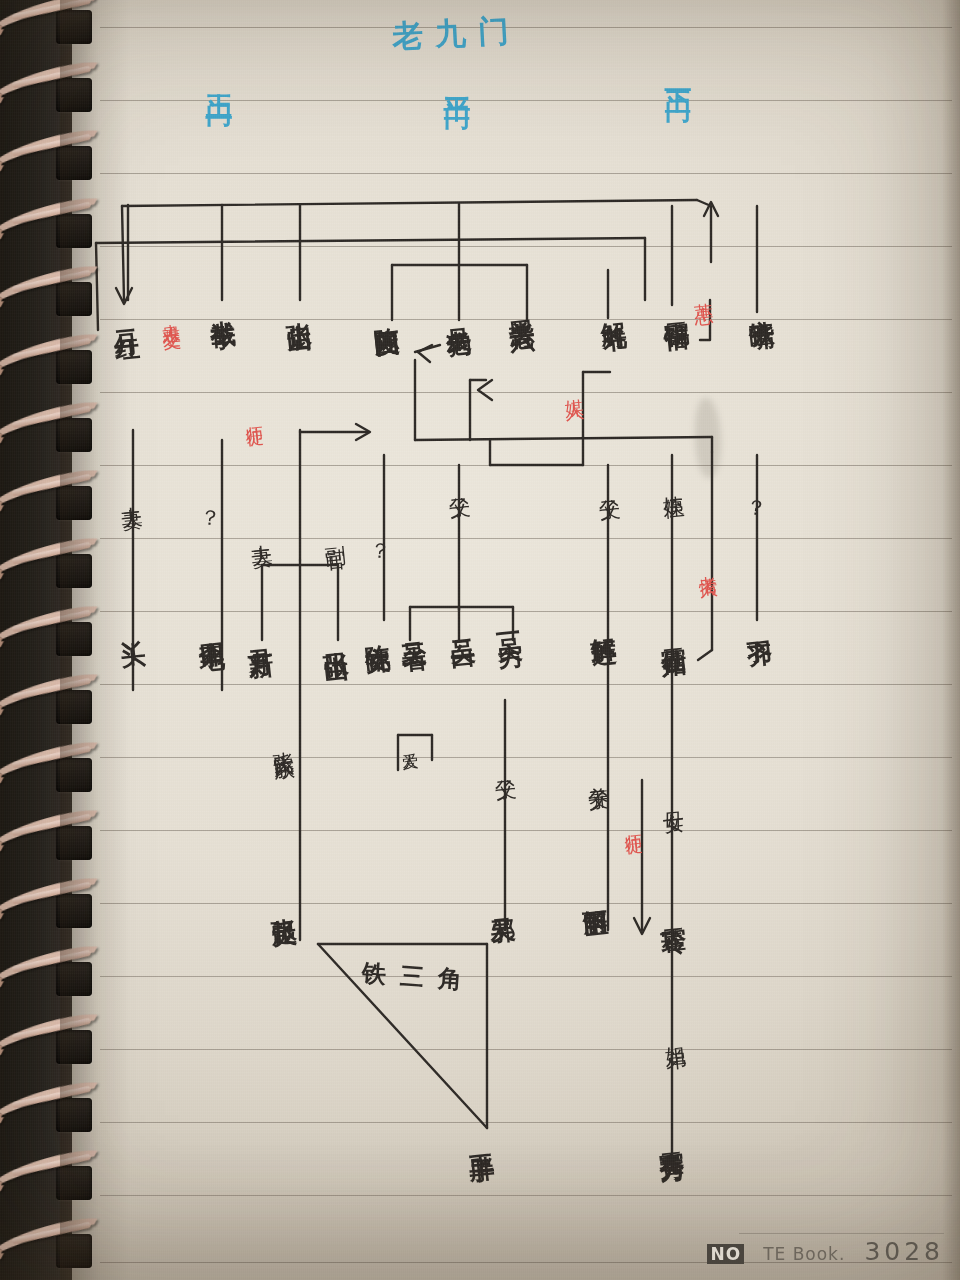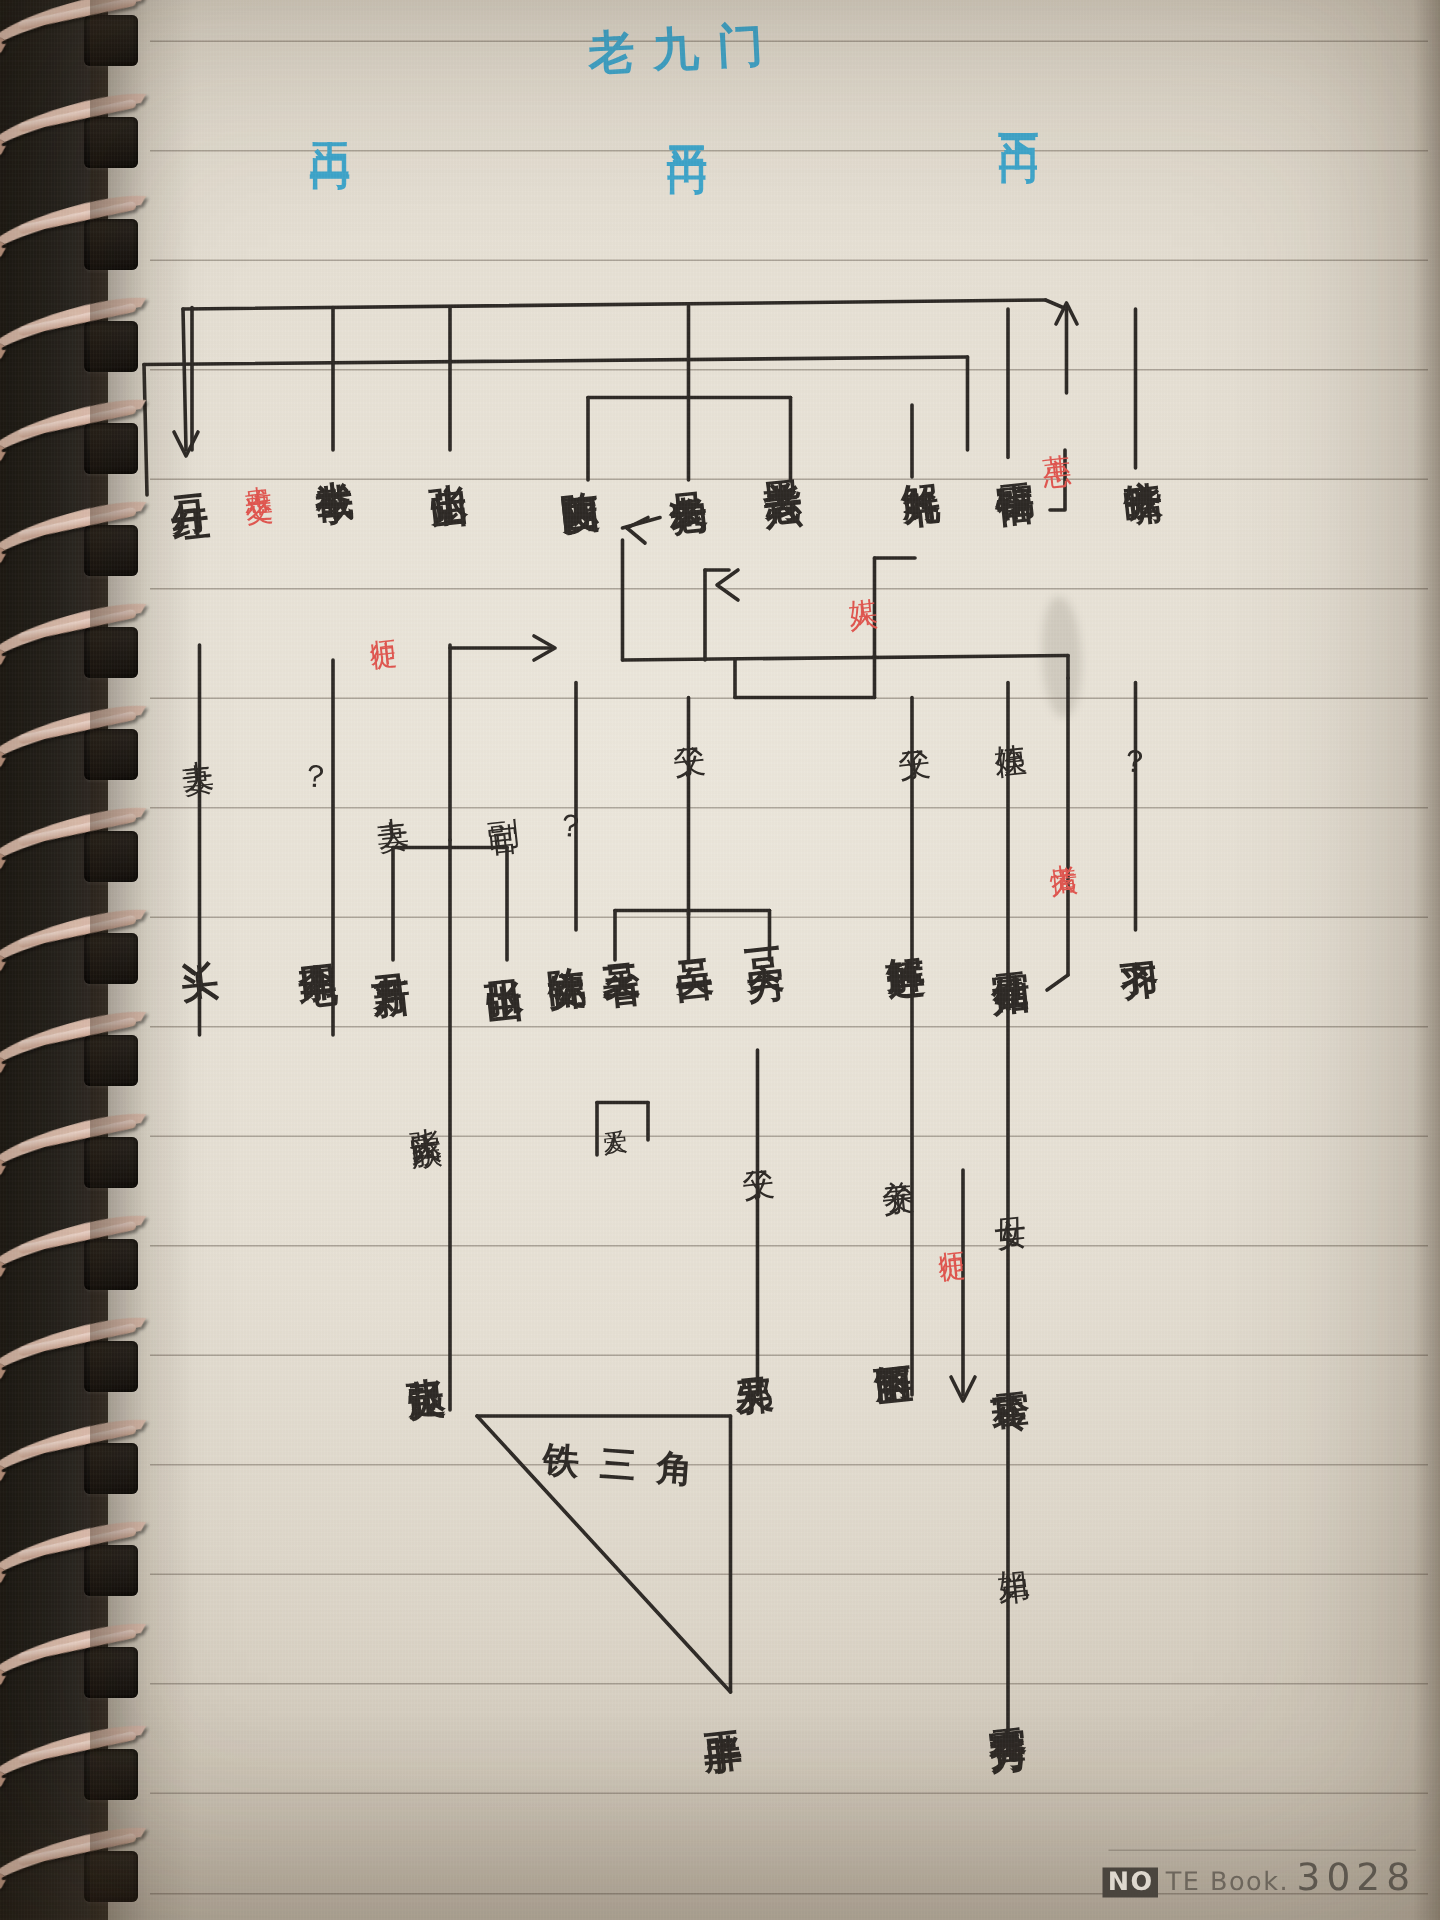--- a/index.html
+++ b/index.html
@@ -111,21 +111,21 @@
 
   
   #lines { position:absolute; left:0; top:0; width:960px; height:1280px; pointer-events:none; }
 
   
   .stamp {
     position:absolute; right:16px; bottom:14px;
     font-family:"DejaVu Sans", sans-serif;
     font-size:17px; letter-spacing:1px;
     color:#6d665c;
-    display:flex; align-items:baseline; gap:5px;
+    display:flex; align-items:baseline; gap:19px;
   }
   .stamp .no { background:#4a453e; color:#ded8ce; padding:0 3px; font-weight:700; }
   .stamp .num { font-size:25px; letter-spacing:4px; color:#5d574e;margin-top:32px; }
   .stamp-rule { position:absolute; right:16px; bottom:46px; width:205px; height:1px; background:rgba(120,112,100,.5); }
   .smudge {
     position:absolute; background: rgba(90,80,68,.16);
     border-radius: 40% 60% 45% 55%;
     filter: blur(3px);
   }
 </style>

